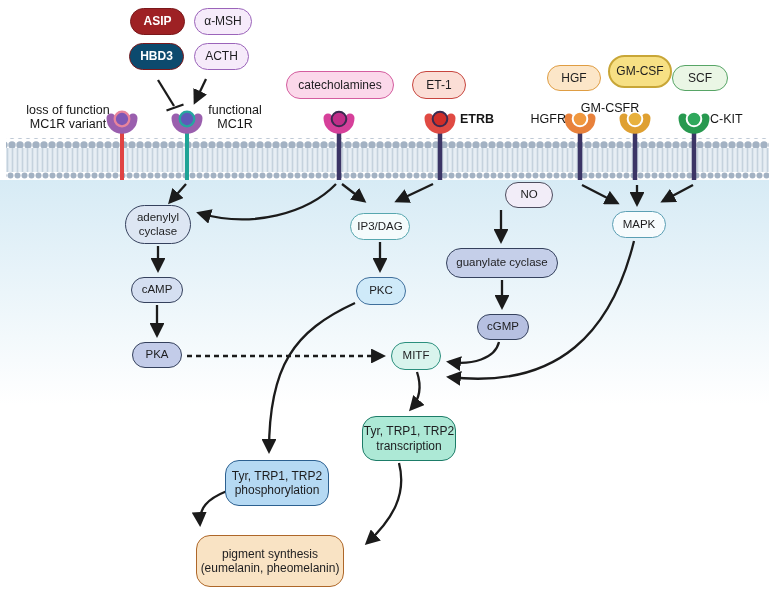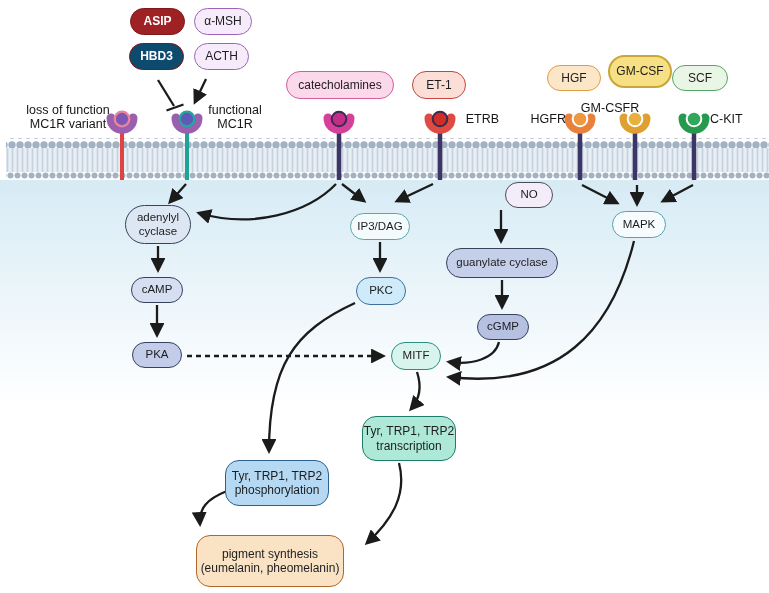--- a/index.html
+++ b/index.html
@@ -26,21 +26,21 @@
   .acth  { left:194px; top:43px; width:55px; height:27px; background:#f6ebfa; border:1.5px solid #9b64ba; font-size:12px; }
   .catecholamines { left:286px; top:71px; width:108px; height:28px; background:#fbd8ea; border:1.5px solid #d45d9f; font-size:12px; }
   .et1   { left:412px; top:71px; width:54px; height:28px; background:#fbded6; border:1.5px solid #c7453e; font-size:12px; }
   .hgf   { left:547px; top:65px; width:54px; height:26px; background:#fce6c8; border:1.5px solid #df9d43; font-size:12px; }
   .gmcsf { left:608px; top:55px; width:64px; height:33px; background:#f7e084; border:2px solid #c8a637; font-size:12px; }
   .scf   { left:672px; top:65px; width:56px; height:26px; background:#eaf6e5; border:1.5px solid #57a566; font-size:12px; }
   
   .lbl-variant    { left:14px;  top:103px; width:108px; }
   .lbl-functional { left:200px; top:103px; width:70px; }
   .lbl-adrenergic { left:350px; top:103px; width:74px; }
-  .lbl-etrb   { left:455px; top:112px; width:44px; text-align:right; }
+  .lbl-etrb   { left:455px; top:112px; width:44px; text-align:center;font-weight:bold; }
   .lbl-hgfr   { left:518px; top:112px; width:48px; text-align:right; }
   .lbl-gmcsfr { left:577px; top:101px; width:66px; }
   .lbl-ckit   { left:710px; top:112px; width:52px; text-align:left; }
   
   .adenylyl  { left:125px; top:205px; width:66px;  height:39px; background:#dde6f3; border:1.6px solid #35415d; }
   .camp      { left:131px; top:277px; width:52px;  height:26px; background:#d5dff1; border:1.6px solid #35415d;text-align:center; }
   .pka       { left:132px; top:342px; width:50px;  height:26px; background:#c3cce9; border:1.6px solid #35415d; }
   .ip3dag    { left:350px; top:213px; width:60px;  height:27px; background:#f4fbfc; border:1.6px solid #57a7af; }
   .pkc       { left:356px; top:277px; width:50px;  height:28px; background:#cfeaf9; border:1.6px solid #3f6f9c; }
   .no        { left:505px; top:182px; width:48px;  height:26px; background:#f2edf8; border:1.6px solid #4c4c5e; }

